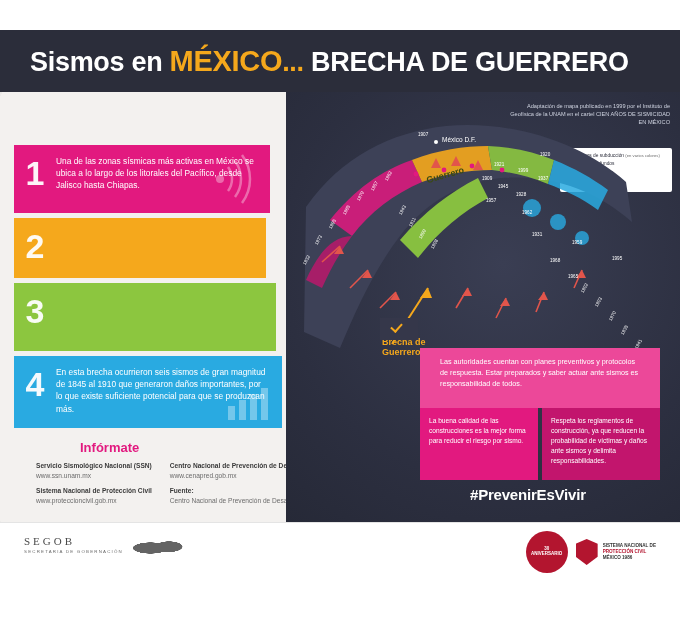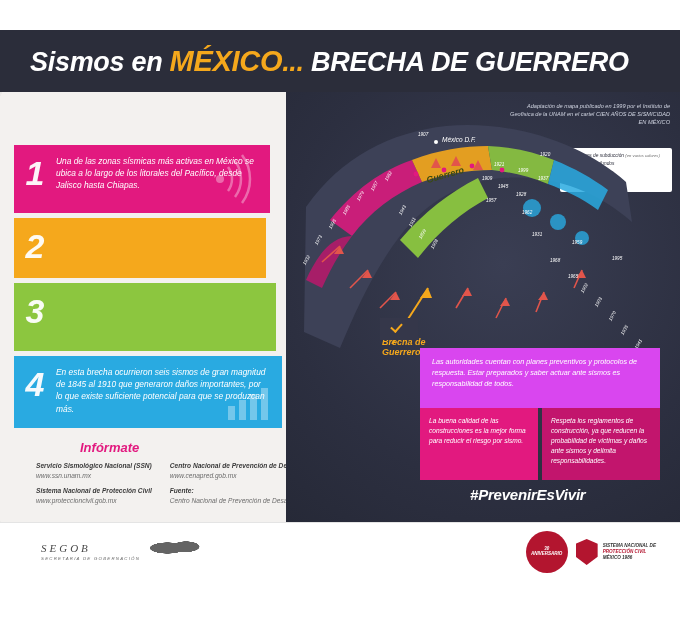--- a/index.html
+++ b/index.html
@@ -2,21 +2,21 @@
 <html><head>
 <meta charset="utf-8">
 <style>
   * { box-sizing: border-box; margin: 0; padding: 0; }
   body {
     width: 680px; height: 623px;
     font-family: "Liberation Sans", sans-serif;
     background: #ffffff;
     overflow: hidden;
   }
-  .page { position: relative; width: 552px; height: 623px; background: #fff; font-style: italic; }
+  .page { position: relative; width: 552px; height: 623px; background: #fff; }
 
   
   .header {
     position: absolute; left: 0; top: 30px; width: 680px; height: 62px;
     background: #2b2d3a;
     display: flex; align-items: center;
   }
   .header-title {
     margin-left: 30px;
     font-size: 27px; font-weight: bold; color: #ffffff;
@@ -167,44 +167,44 @@
   }
   .check { width: 14px; height: 12px; position: relative; }
   .check::after {
     content: ""; position: absolute; left: 1px; top: 0px;
     width: 9px; height: 5px; border-left: 2.6px solid #f5a81c; border-bottom: 2.6px solid #f5a81c;
     transform: rotate(-48deg);
   }
 
   .prev-panel {
     position: absolute; left: 420px; top: 348px; width: 240px; height: 60px;
-    background: #d946ef; color: #fff;
-    font-size: 7.2px; line-height: 1.5; padding: 9px 12px;
+    background: #ec4899; color: #fff;
+    font-size: 7.2px; line-height: 1.5; padding: 9px 20px;
   }
   .prev-two { position: absolute; left: 420px; top: 408px; width: 240px; display: flex; gap: 4px; }
   .prev-box {
     width: 118px; min-height: 72px; color: #fff;
     font-size: 6.6px; line-height: 1.5; padding: 8px 9px;
   }
   .prev-box.left { background: #e2197f; }
   .prev-box.right { background: #c2156d; }
 
   .hashtag-white {
     position: absolute; left: 470px; top: 486px;
     color: #ffffff; font-size: 15px; font-weight: bold; letter-spacing: -0.2px;
   }
 
   
   .footer {
     position: absolute; left: 0; top: 522px; width: 680px; height: 70px;
     background: #ffffff; border-top: 1px solid #e4e4e4;
   }
   .segob {
-    position: absolute; left: 41px; top: 12px;
-    display: flex; align-items: flex-end; gap: 10px;
+    position: absolute; left: 24px; top: 12px;
+    display: flex; align-items: flex-start; gap: 10px;
   }
   .segob-text { text-align: left; }
   .segob-text .t1 { font-size: 11px; letter-spacing: 3px; color: #4a4a4a; font-family: "Liberation Serif", serif; }
   .segob-text .t2 { font-size: 4.4px; letter-spacing: 1.2px; color: #6b6b6b; margin-top: 2px; }
   .eagle {
     width: 58px; height: 26px;
     background:
       radial-gradient(ellipse at 30% 50%, #4a4a4a 0 30%, transparent 31%),
       radial-gradient(ellipse at 62% 45%, #4a4a4a 0 26%, transparent 27%);
     opacity: 0.85;

